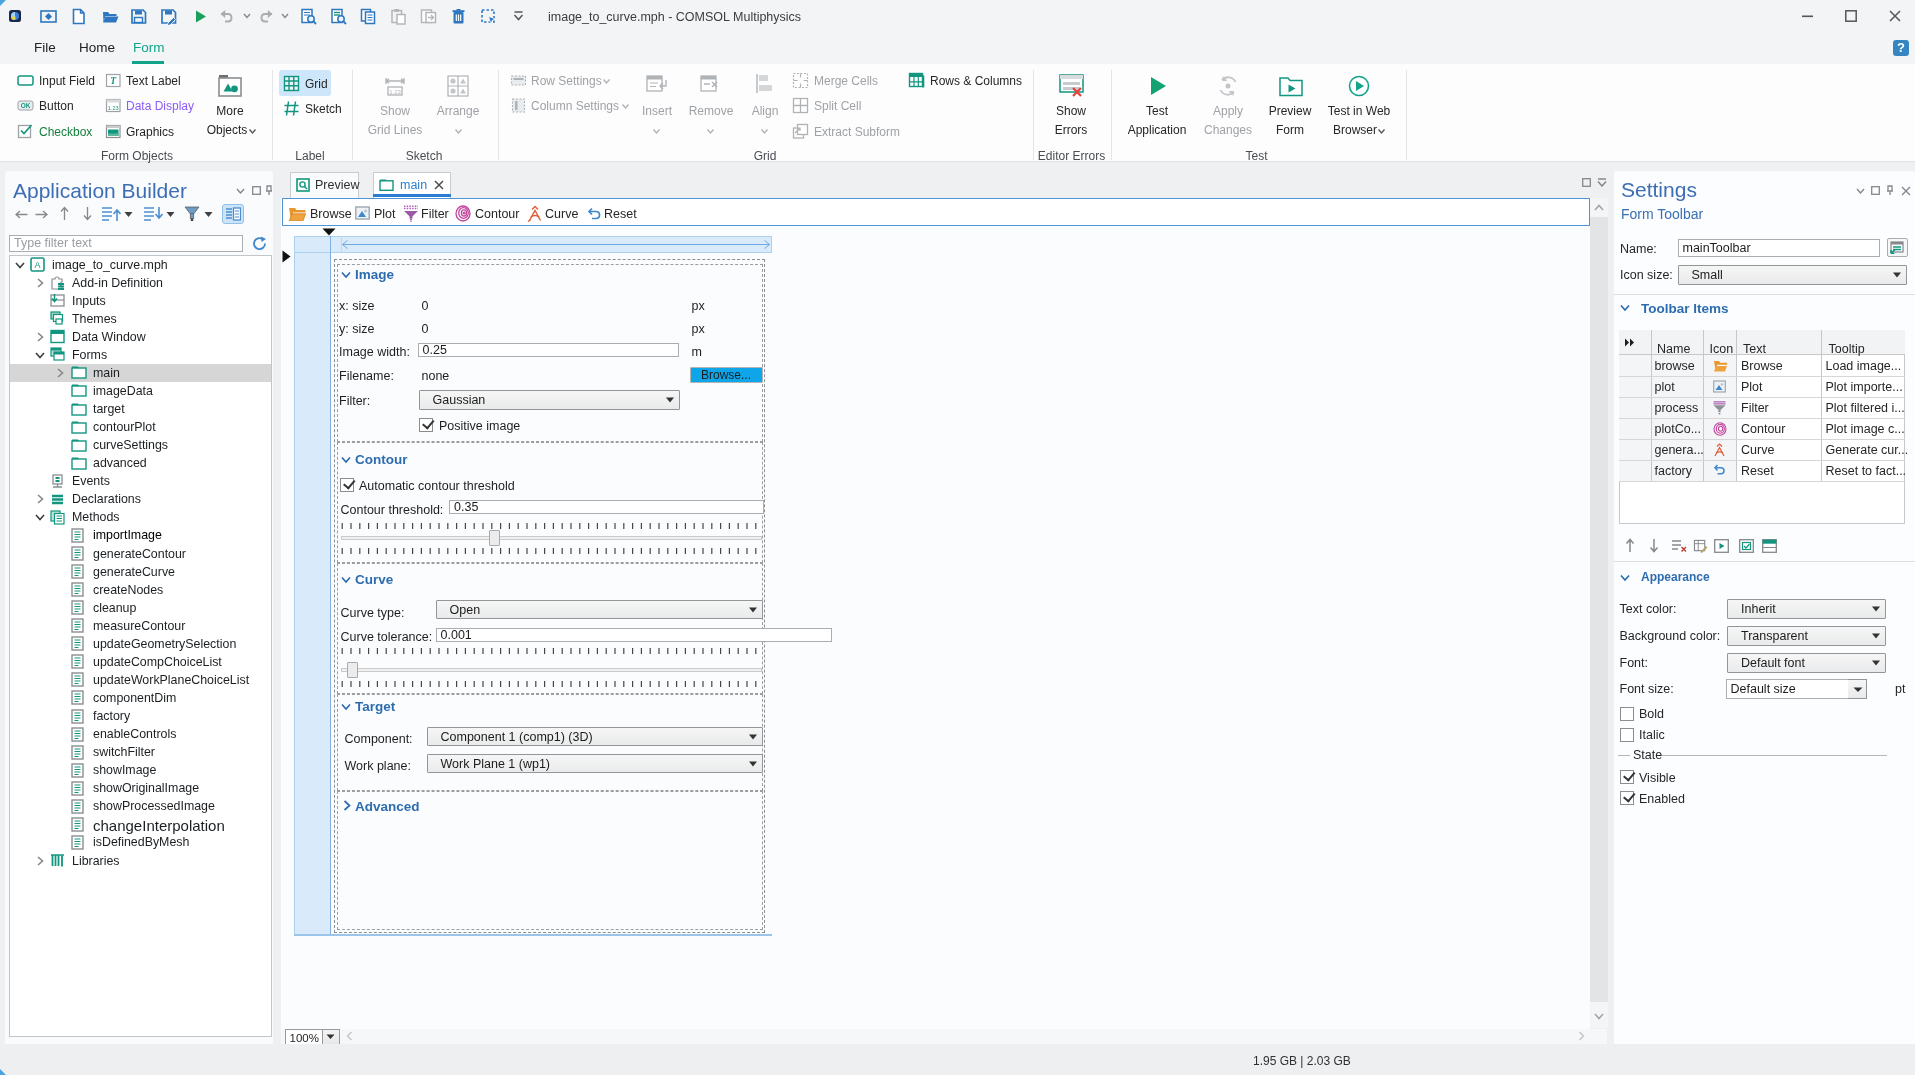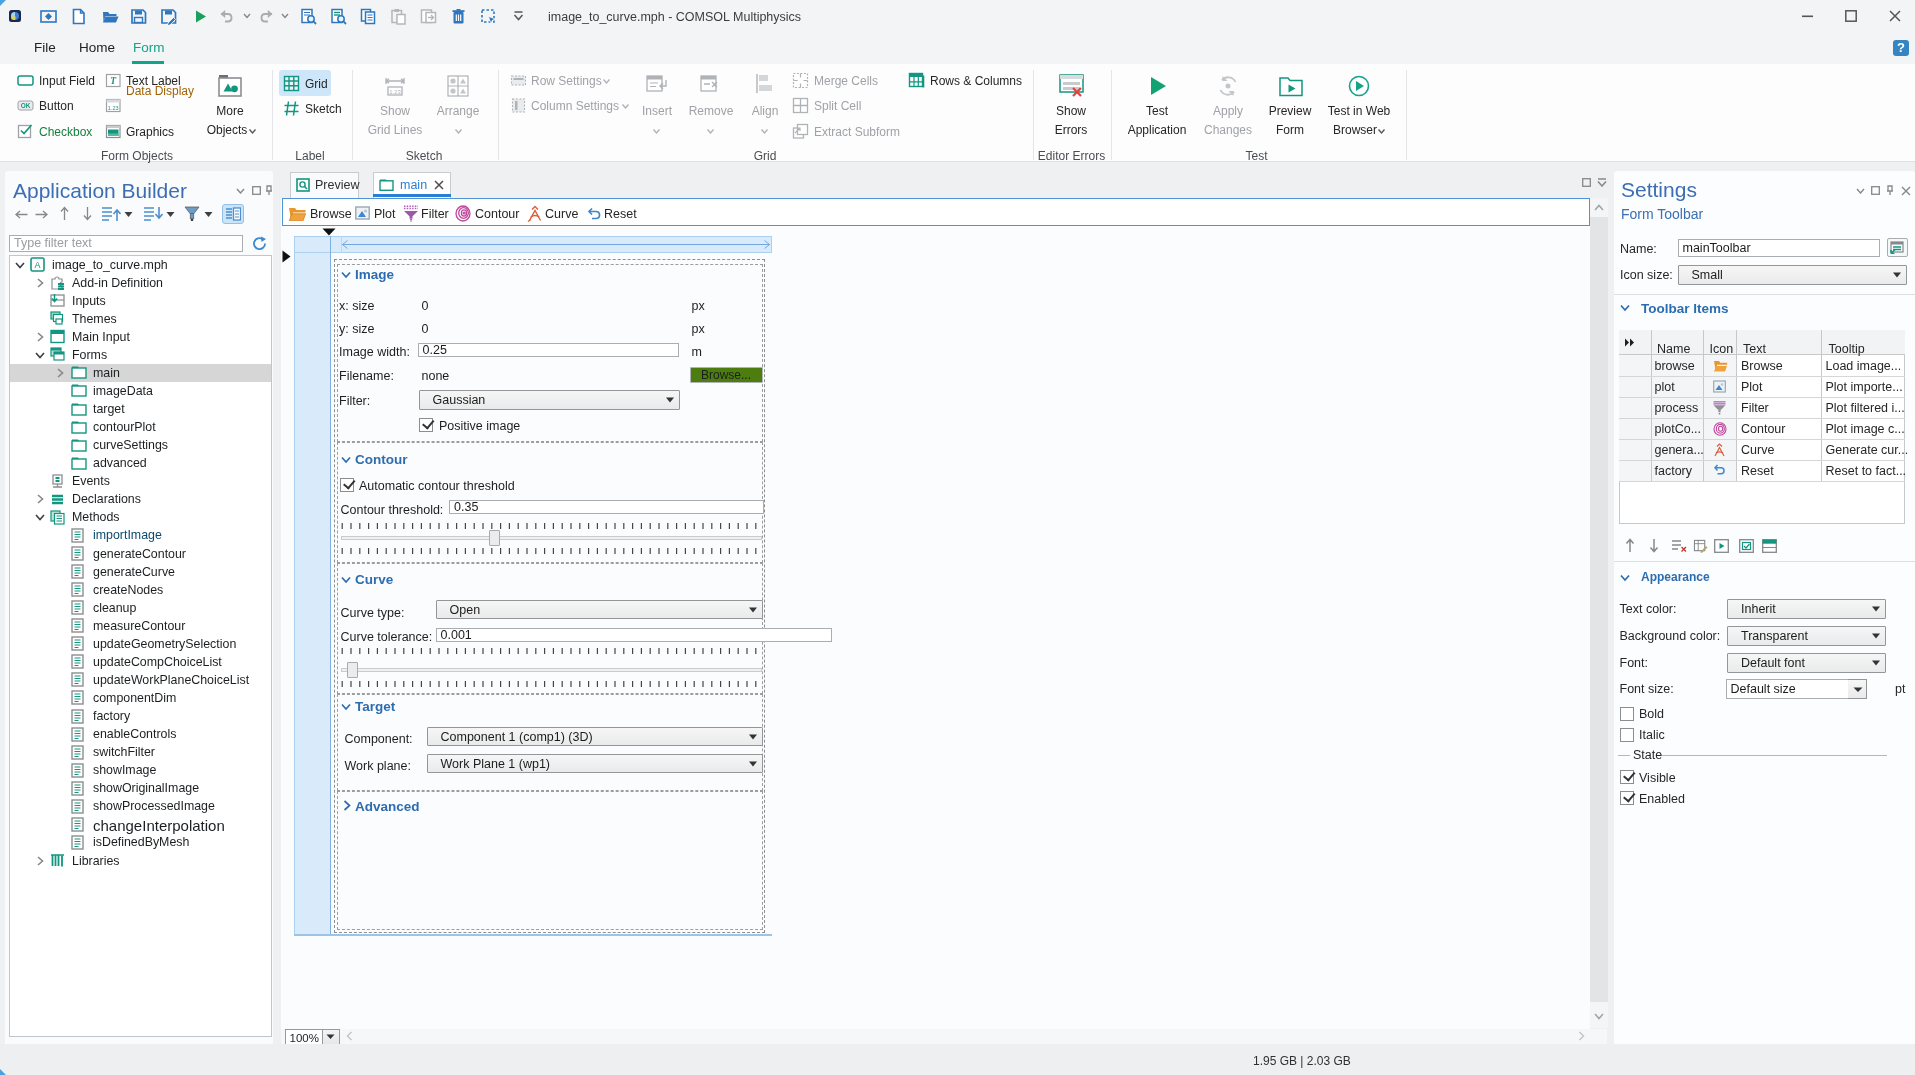--- a/index.html
+++ b/index.html
@@ -154,21 +154,21 @@
 <svg class="ico" style="left:105px;top:71.5px" width="17" height="17" viewBox="0 0 17 17">
     <rect x="1.5" y="2.5" width="13.5" height="12" fill="#fff" stroke="#9fa2a5" stroke-width="1.2"></rect>
     <text x="8.2" y="12" font-size="9.5" font-style="italic" font-weight="bold" fill="#13967f" text-anchor="middle" font-family="serif">T</text>
   </svg>
 <div class="txt" style="left:126px;top:73.5px;color:#262626;font-size:12px">Text Label</div>
 <svg class="ico" style="left:105px;top:97px" width="17" height="17" viewBox="0 0 17 17">
     <rect x="1.5" y="2.5" width="13.5" height="12" fill="#fff" stroke="#9fa2a5" stroke-width="1.2"></rect>
     <rect x="1.5" y="2.5" width="13.5" height="3" fill="#d7dadc"></rect>
     <text x="8.2" y="12.5" font-size="5.5" fill="#13967f" text-anchor="middle">1.23</text>
   </svg>
-<div class="txt" style="left:126px;top:84px;color:#a16207;font-size:12px">Data Display</div>
+<div class="txt" style="left:126px;top:99px;color:#8b5cf6;font-size:12px">Data Display</div>
 <svg class="ico" style="left:105px;top:122.5px" width="17" height="17" viewBox="0 0 17 17">
     <rect x="1.5" y="2.5" width="13.5" height="12" fill="#fff" stroke="#8b8e91" stroke-width="1.2"></rect>
     <rect x="1.5" y="2.5" width="13.5" height="2.5" fill="#c8cbce"></rect>
     <rect x="3" y="6.5" width="10.5" height="6.5" fill="#13967f"></rect>
     <rect x="3" y="10.5" width="10.5" height="2.5" fill="#58b79c"></rect>
   </svg>
 <div class="txt" style="left:126px;top:124.5px;color:#262626;font-size:12px">Graphics</div>
 <svg class="ico" style="left:218px;top:74px" width="24" height="23" viewBox="0 0 24 23">
     <rect x="1" y="1" width="9" height="4.5" fill="#6d7073"></rect>
     <rect x="1" y="4" width="22" height="18" fill="#fff" stroke="#8b8e91" stroke-width="1.6"></rect>
@@ -405,21 +405,21 @@
     <rect x="6" y="8" width="6" height="5" fill="#fff" stroke="#13967f" stroke-width="1.2"></rect>
   </svg>
 <div class="txt" style="left:72px;top:311.7px;font-size:12.4px;color:#1c1f22">Themes</div>
 <svg class="ico" style="left:36px;top:332px" width="8" height="10" viewBox="0 0 8 10">
     <path d="M2 1 L6.5 5 L2 9" fill="none" stroke="#85888c" stroke-width="1.6"></path>
   </svg>
 <svg class="ico" style="left:50px;top:329px" width="15" height="15" viewBox="0 0 15 15">
     <rect x="1" y="1.5" width="13" height="12" fill="#fff" stroke="#13967f" stroke-width="1.4"></rect>
     <rect x="1" y="1.5" width="13" height="3.5" fill="#13967f"></rect>
   </svg>
-<div class="txt" style="left:72px;top:329.8px;font-size:12.4px;color:#1c1f22">Main Input</div>
+<div class="txt" style="left:72px;top:329.8px;font-size:12.4px;color:#1c1f22">Data Window</div>
 <svg class="ico" style="left:35px;top:351px" width="10" height="8" viewBox="0 0 10 8">
     <path d="M1 2 L5 6.5 L9 2" fill="none" stroke="#3c3f43" stroke-width="1.6"></path>
   </svg>
 <svg class="ico" style="left:50px;top:347px" width="15" height="15" viewBox="0 0 15 15">
     <rect x="1" y="1" width="10" height="8" fill="#bfe3da" stroke="#13967f" stroke-width="1.2"></rect>
     <rect x="1" y="1" width="10" height="2.5" fill="#13967f"></rect>
     <rect x="4" y="5" width="10" height="8" fill="#fff" stroke="#13967f" stroke-width="1.2"></rect>
     <rect x="4" y="5" width="10" height="2.5" fill="#13967f"></rect>
   </svg>
 <div class="txt" style="left:72px;top:347.8px;font-size:12.4px;color:#1c1f22">Forms</div>
@@ -477,21 +477,21 @@
 <svg class="ico" style="left:50px;top:510px" width="15" height="15" viewBox="0 0 15 15">
     <rect x="1" y="1" width="9" height="10" fill="#bfe3da" stroke="#13967f" stroke-width="1.2"></rect>
     <rect x="4.5" y="3.5" width="9.5" height="10.5" fill="#fff" stroke="#13967f" stroke-width="1.2"></rect>
     <path d="M6.5 6 h5.5 M6.5 8.5 h5.5 M6.5 11 h5.5" stroke="#13967f" stroke-width="1"></path>
   </svg>
 <div class="txt" style="left:72px;top:510.4px;font-size:12.4px;color:#1c1f22">Methods</div>
 <svg class="ico" style="left:71px;top:528px" width="13" height="15" viewBox="0 0 13 15">
     <rect x="1" y="1" width="11" height="13" fill="#fff" stroke="#8b8e91" stroke-width="1.4"></rect>
     <path d="M3.5 4 h6 M3.5 6.5 h6 M3.5 9 h6 M3.5 11.5 h4" stroke="#13967f" stroke-width="1.1"></path>
   </svg>
-<div class="txt" style="left:93px;top:528.4px;font-size:12.4px;color:#0c4a6e">importImage</div>
+<div class="txt" style="left:93px;top:528.4px;font-size:12.4px;color:#000000">importImage</div>
 <svg class="ico" style="left:71px;top:546px" width="13" height="15" viewBox="0 0 13 15">
     <rect x="1" y="1" width="11" height="13" fill="#fff" stroke="#8b8e91" stroke-width="1.4"></rect>
     <path d="M3.5 4 h6 M3.5 6.5 h6 M3.5 9 h6 M3.5 11.5 h4" stroke="#13967f" stroke-width="1.1"></path>
   </svg>
 <div class="txt" style="left:93px;top:546.5px;font-size:12.4px;color:#1c1f22">generateContour</div>
 <svg class="ico" style="left:71px;top:564px" width="13" height="15" viewBox="0 0 13 15">
     <rect x="1" y="1" width="11" height="13" fill="#fff" stroke="#8b8e91" stroke-width="1.4"></rect>
     <path d="M3.5 4 h6 M3.5 6.5 h6 M3.5 9 h6 M3.5 11.5 h4" stroke="#13967f" stroke-width="1.1"></path>
   </svg>
 <div class="txt" style="left:93px;top:564.5px;font-size:12.4px;color:#1c1f22">generateCurve</div>
@@ -675,21 +675,21 @@
 <div class="txt" style="left:339px;top:321.5px;font-size:12.5px;color:#1c1f22">y: size</div>
 <div class="txt" style="left:421.5px;top:321.5px;font-size:12.5px;color:#1c1f22">0</div>
 <div class="txt" style="left:691.5px;top:321.5px;font-size:12.5px;color:#1c1f22">px</div>
 <div class="txt" style="left:339px;top:345px;font-size:12.5px;color:#1c1f22">Image width:</div>
 <div class="tin" style="left:417.5px;top:342.5px;width:261px;height:14px">
     <span class="cv">0.25</span>
   </div>
 <div class="txt" style="left:691.5px;top:345px;font-size:12.5px;color:#1c1f22">m</div>
 <div class="txt" style="left:339px;top:369px;font-size:12.5px;color:#1c1f22">Filename:</div>
 <div class="txt" style="left:421.5px;top:369px;font-size:12.5px;color:#1c1f22">none</div>
-<div class="ab" style="left:689.5px;top:367px;width:73px;height:15.5px;background:#4d7c0f;border:1px solid #b1b4b7;border-radius:1px;font-size:12px;color:#1c1f22;text-align:center;line-height:14px">Browse...</div>
+<div class="ab" style="left:689.5px;top:367px;width:73px;height:15.5px;background:#0ea5e9;border:1px solid #b1b4b7;border-radius:1px;font-size:12px;color:#1c1f22;text-align:center;line-height:14px">Browse...</div>
 <div class="txt" style="left:339px;top:394px;font-size:12.5px;color:#1c1f22">Filter:</div>
 <div class="combo" style="left:418.5px;top:390px;width:261px;height:19.5px">
     <span class="cv">Gaussian</span>
     <span class="ca"></span>
   </div>
 <div class="cb ck" style="left:418.5px;top:417.5px"></div>
 <div class="txt" style="left:439px;top:419px;font-size:12.5px;color:#1c1f22">Positive image</div>
 <svg class="ico" style="left:341px;top:456px" width="10" height="8" viewBox="0 0 10 8">
     <path d="M1 1.5 L5 6 L9 1.5" fill="none" stroke="#2d6daf" stroke-width="1.7"></path>
   </svg>

